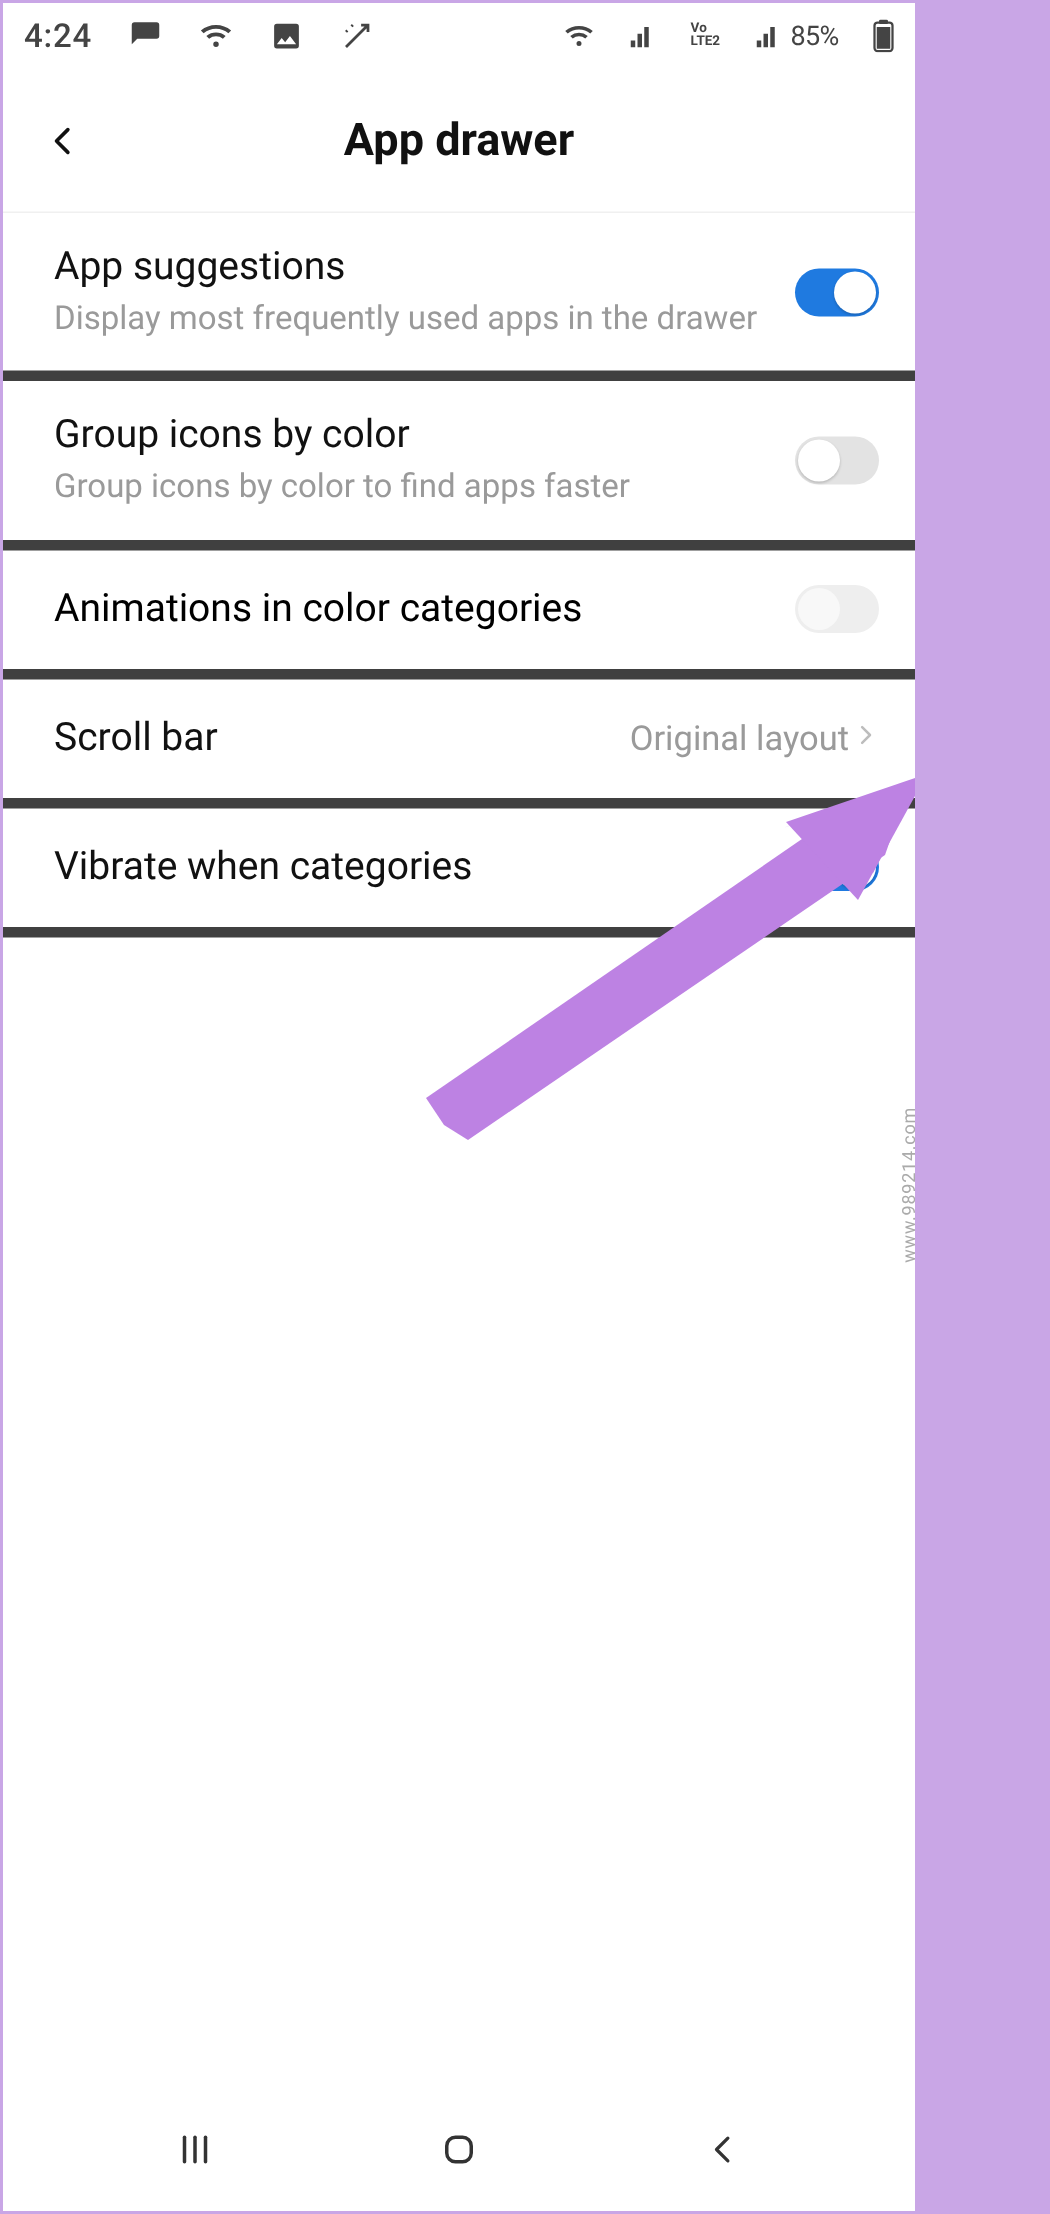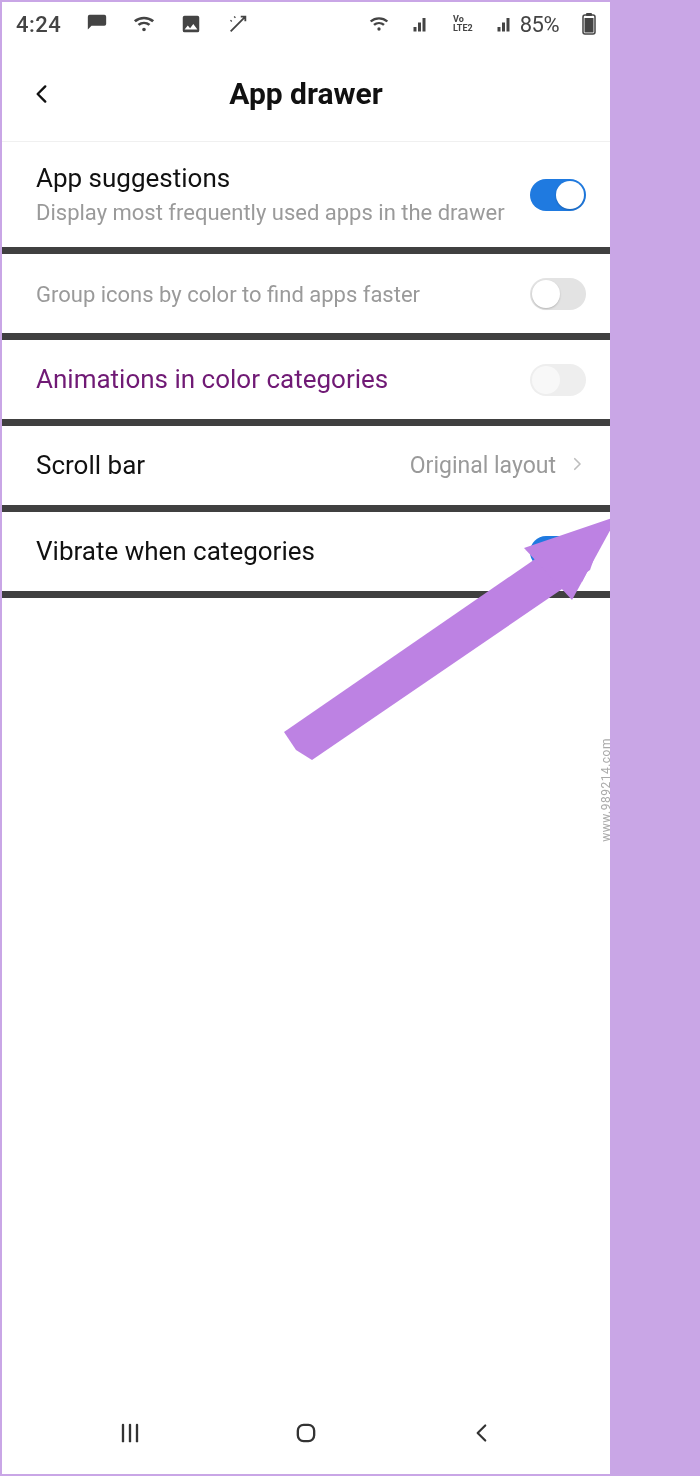--- a/index.html
+++ b/index.html
@@ -19,21 +19,21 @@
     justify-content: space-between;
     height: 44px;
     padding: 0 14px;
     font-size: 22px;
     color: #444;
   }
   .status-left, .status-right { display: flex; align-items: center; gap: 8px; }
   .status-left .time { font-weight: 500; letter-spacing: 0.5px; }
   .status-right { font-size: 20px; gap: 6px; }
   .status-ic { display: inline-flex; align-items: center; margin-left: 17px; }
-  .battery-text { font-size: 22px; letter-spacing: -0.5px; }
+  .battery-text { font-size: 18px; letter-spacing: -0.5px; }
 
   
   .header {
     display: flex;
     align-items: center;
     height: 96px;
     padding: 0 20px;
     position: relative;
     border-bottom: 1px solid #f0f0f0;
   }
@@ -67,25 +67,25 @@
     font-size: 26px;
     color: #111;
     line-height: 1.3;
   }
   .row .subtitle {
     font-size: 22px;
     color: #9a9a9a;
     line-height: 1.35;
     margin-top: 2px;
   }
-  .row.disabled .title { color: #701a75; }
+  .row.disabled .title { color: #000000; }
   .row .value {
     font-size: 23px;
     color: #9a9a9a;
-    margin-right: 12px;
+    margin-right: 2px;
   }
   .row-right { display: flex; align-items: center; }
 
   
   .toggle {
     width: 56px; height: 32px;
     border-radius: 16px;
     background: #e3e3e3;
     position: relative;
     flex-shrink: 0;
@@ -215,20 +215,21 @@
         <div class="title">App suggestions</div>
         <div class="subtitle">Display most frequently used apps in the drawer</div>
       </div>
       <div class="toggle on">
           <div class="knob"></div>
         </div>
     </div>
 
     <div class="row">
       <div class="text">
+        <div class="title">Group icons by color</div>
         <div class="subtitle">Group icons by color to find apps faster</div>
       </div>
       <div class="toggle">
           <div class="knob"></div>
         </div>
     </div>
 
     <div class="row disabled">
       <div class="text">
         <div class="title">Animations in color categories</div>

